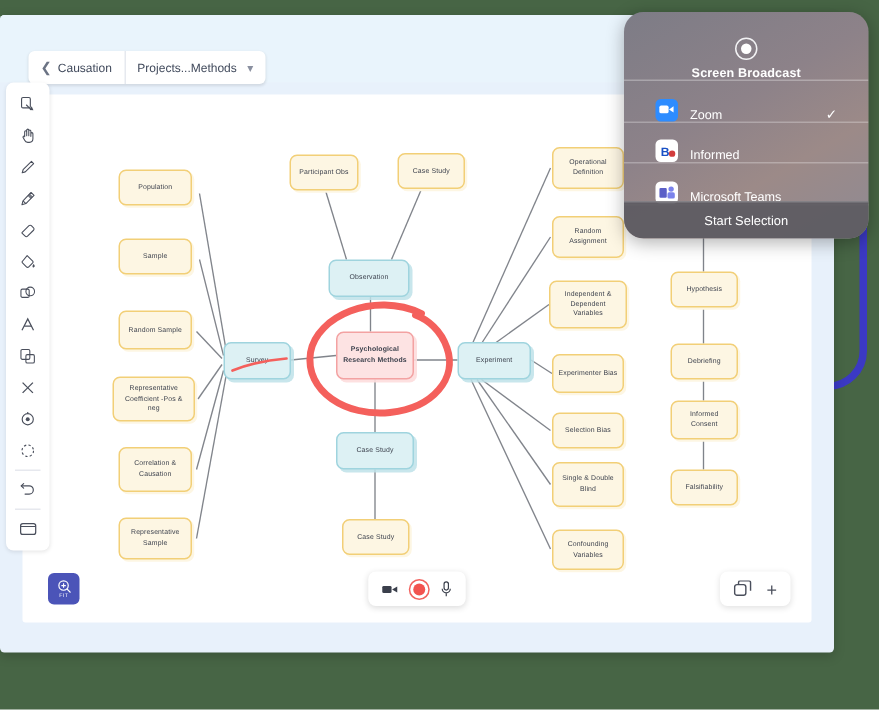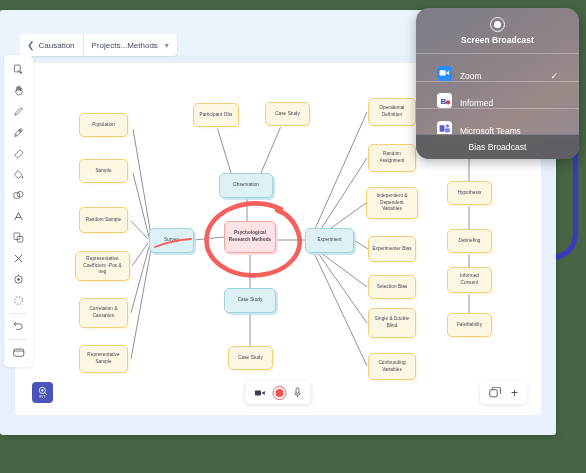--- a/index.html
+++ b/index.html
@@ -125,21 +125,21 @@
   #broadcast-panel{
     position:absolute; right:7px; top:8px; width:163px; height:151px;
     border-radius:13px;
     overflow:hidden;
     background:linear-gradient(150deg,#7d7c86 0%,#8d8289 42%,#9c8a88 68%,#8f8a93 100%);
     box-shadow:0 3px 12px rgba(0,0,0,.30);
     z-index:30;
     color:#fff;
   }
   #bc-head{
-    height:46px; display:flex; flex-direction:column; align-items:center; justify-content:center; gap:3px;
+    height:46px; display:flex; flex-direction:column; align-items:center; justify-content:flex-end; gap:3px;
     border-bottom:.7px solid rgba(255,255,255,.30);
   }
   #bc-ring{
     width:15px; height:15px; border-radius:50%; border:1.3px solid #f2f2f4;
     display:flex; align-items:center; justify-content:center;
   }
   #bc-ring i{ width:7px;height:7px;border-radius:50%;background:#fff;display:block; }
   #bc-title{ font-size:8.4px; font-weight:700; letter-spacing:.1px; }
   .bc-row{
     height:27.5px; display:flex; align-items:flex-end; gap:8px; padding:0 21px;
@@ -472,14 +472,14 @@
             <rect x="0" y="0" width="16" height="16" rx="3" fill="#fff"></rect>
             <rect x="2" y="4" width="6" height="8" rx="1" fill="#5b5fc7"></rect>
             <circle cx="11.6" cy="5" r="2.2" fill="#7b83eb"></circle>
             <rect x="8.6" y="7.6" width="6" height="5.2" rx="1.4" fill="#7b83eb"></rect>
           </svg>
         </span>
         <span>Microsoft Teams</span>
         <span class="bc-check"></span>
       </div>
     </div>
-  <div id="bc-foot">Bias Broadcast</div>
+  <div id="bc-foot">Start Selection</div>
 </div>
 
 </body></html>

